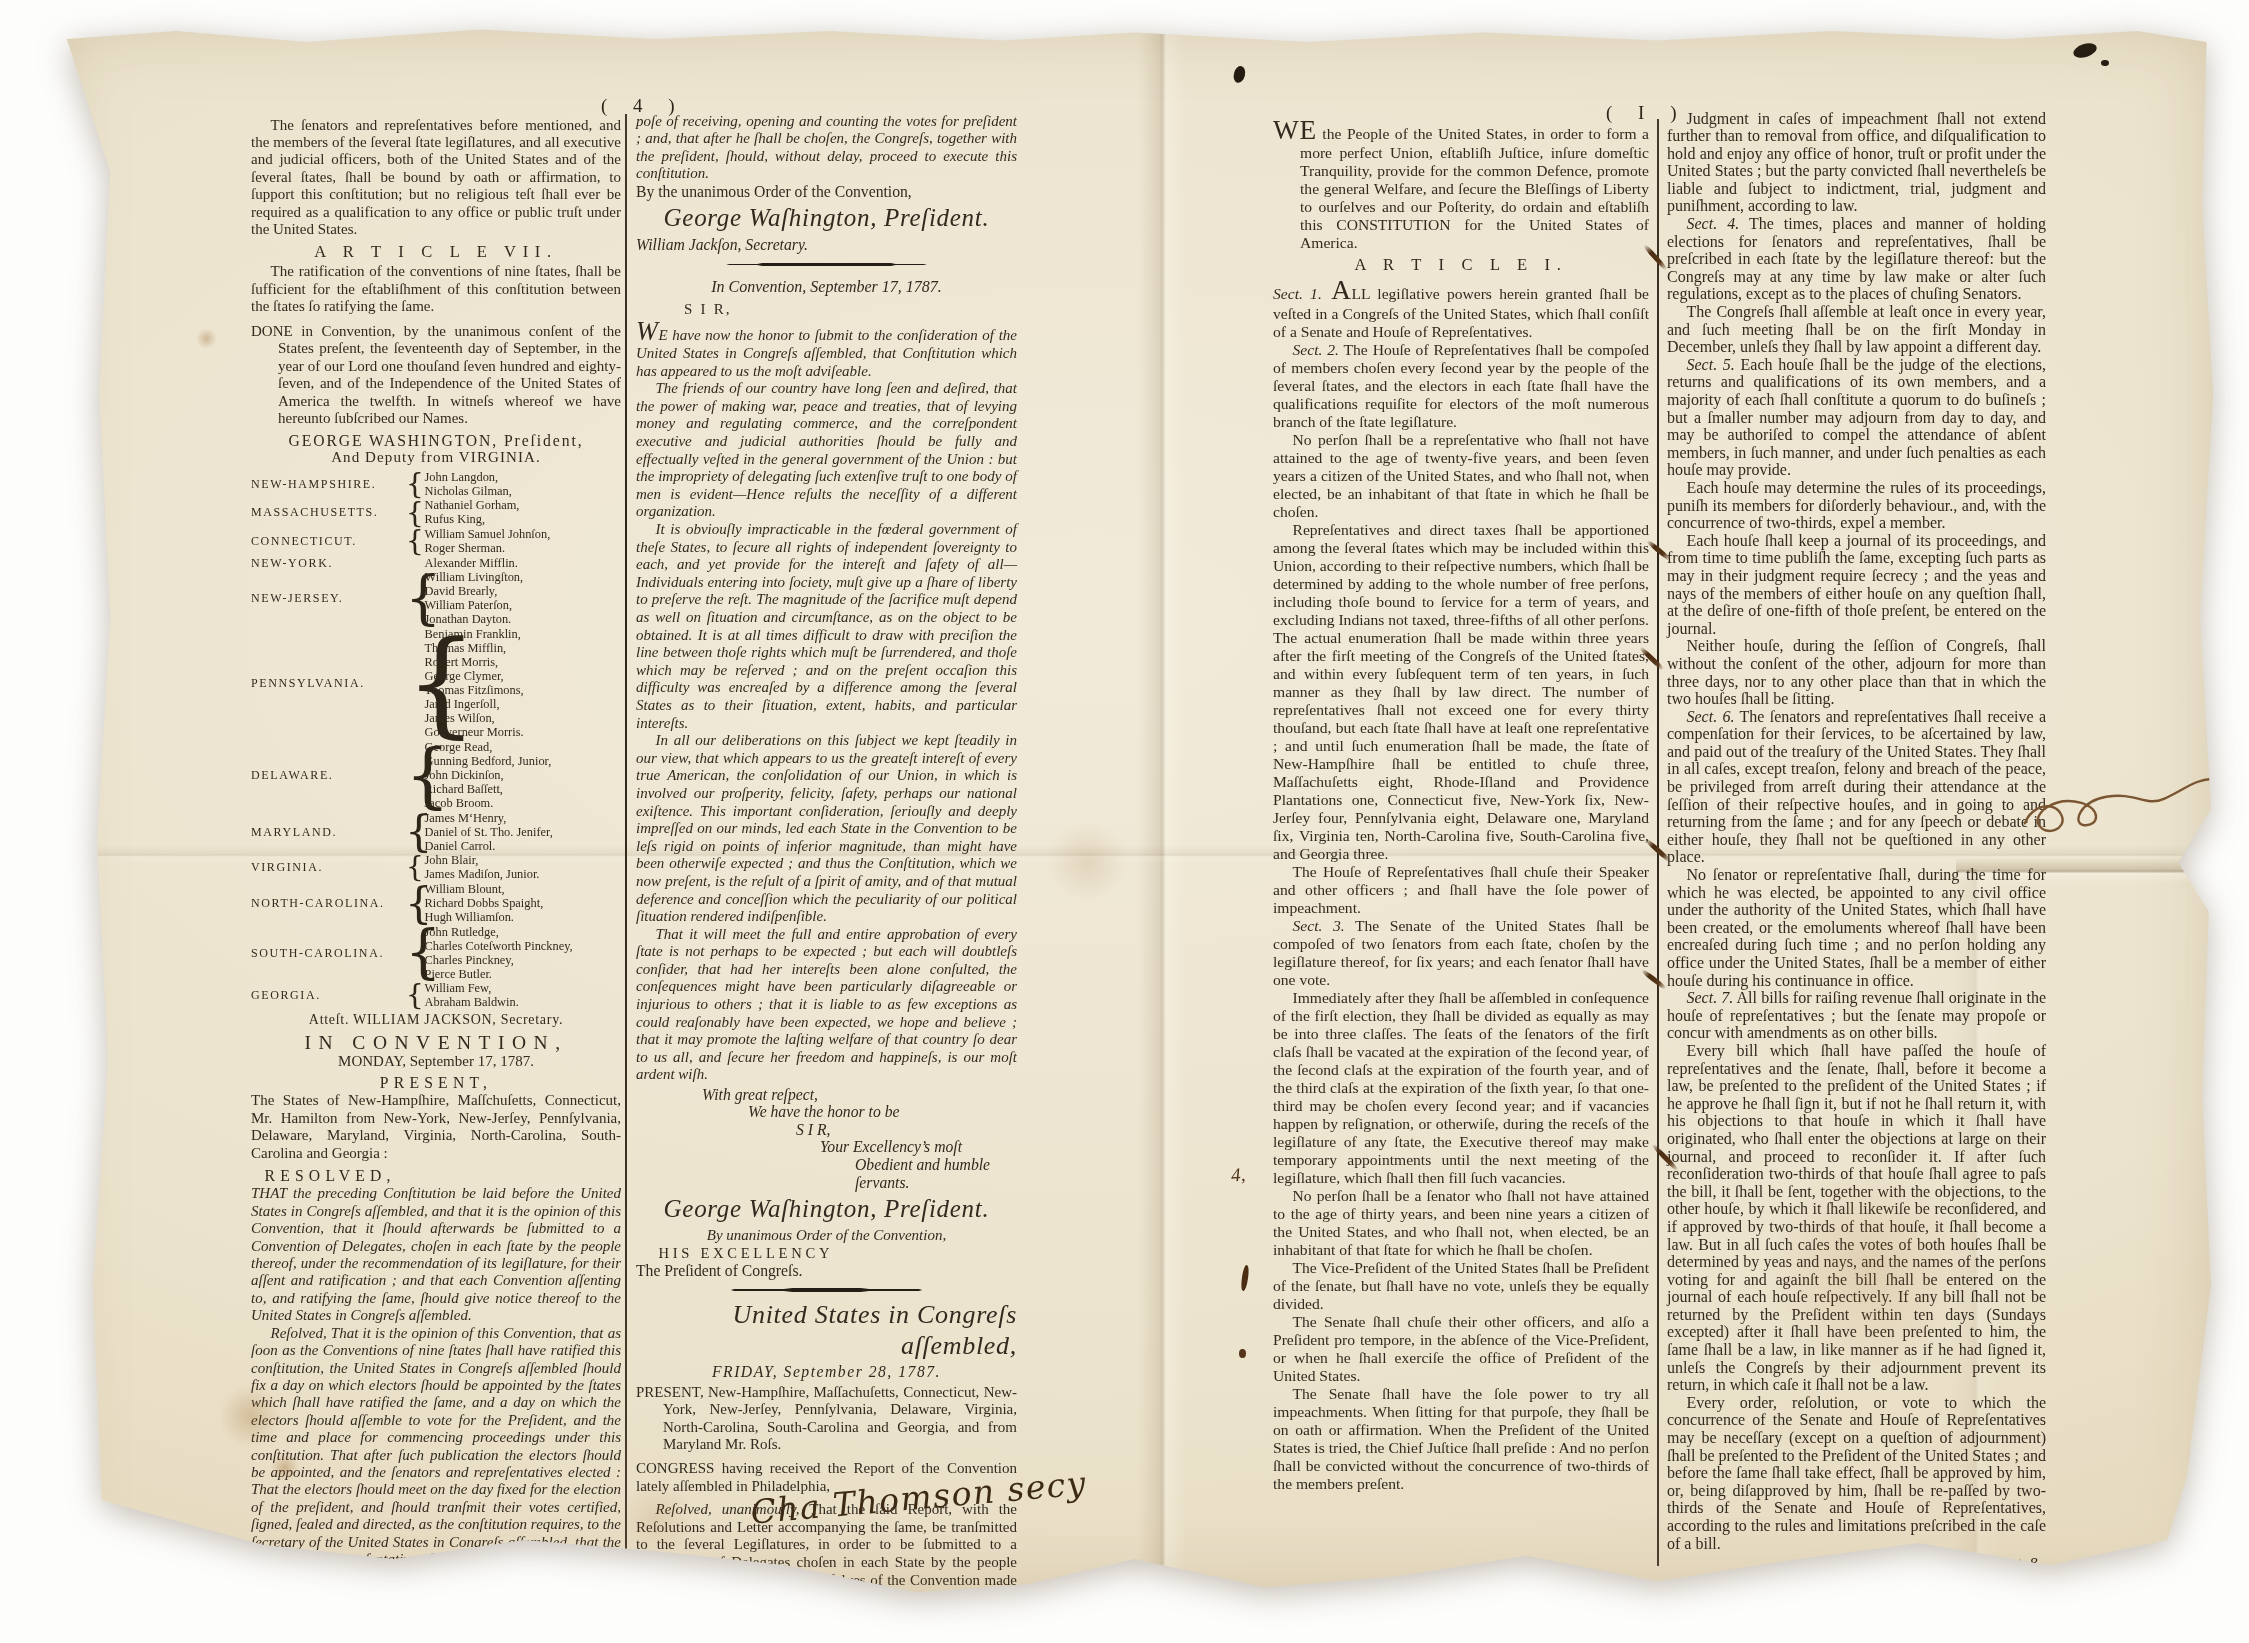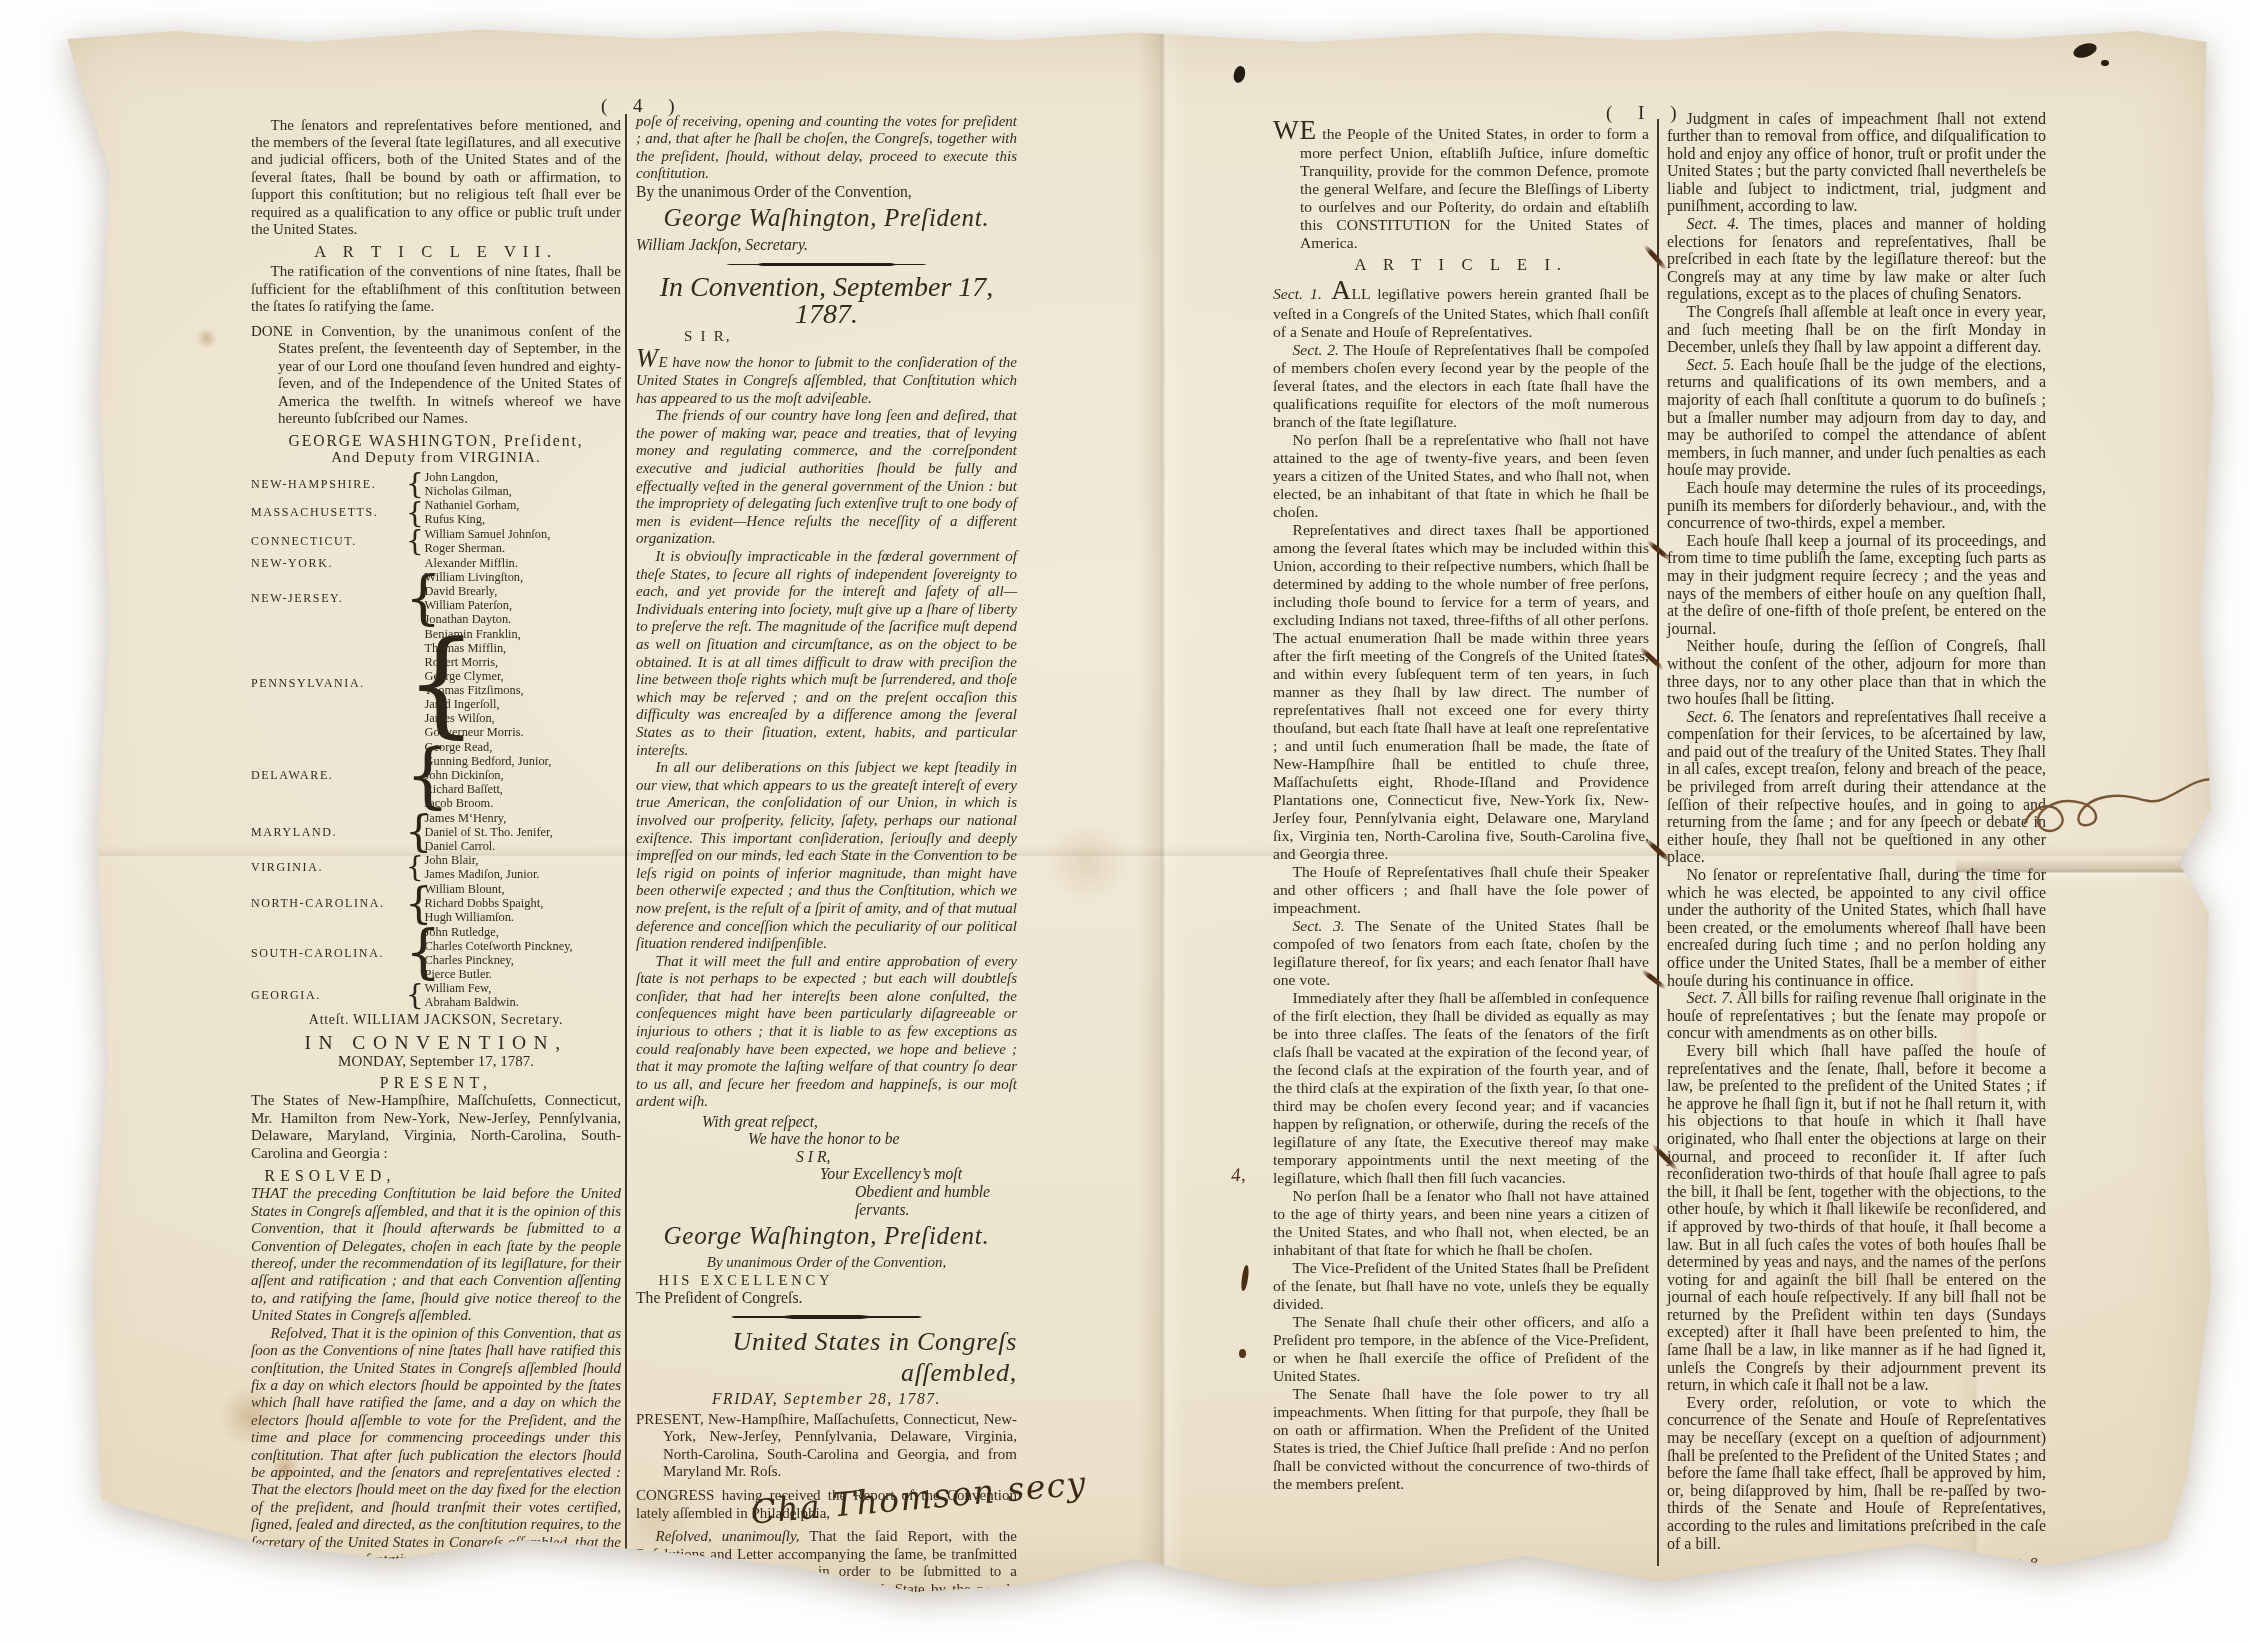--- a/index.html
+++ b/index.html
@@ -39,21 +39,21 @@
   .lead{font-style:italic;}
   .initial{font-size:175%;line-height:1;letter-spacing:0.7px;}
   .h-article{text-align:center;letter-spacing:6.7px;font-size:16.5px;margin:4.5px 0 3px;text-indent:0;}
   .h-caps{text-align:center;letter-spacing:1.9px;font-size:15.7px;margin-top:4.5px;text-indent:0;}
   .h-sub{text-align:center;font-size:15px;letter-spacing:1.1px;margin-bottom:3px;text-indent:0;}
   .h-conv{text-align:center;letter-spacing:7.5px;font-size:19.5px;margin-top:6px;text-indent:0;}
   .h-date{text-align:center;font-size:15px;margin:1.5px 0;text-indent:0;}
   .h-present{text-align:center;letter-spacing:5.2px;font-size:15.7px;margin:3px 0 1.5px;text-indent:0;}
   .h-resolved{letter-spacing:5.2px;font-size:15.7px;margin:4.5px 0 1.5px;text-indent:13.5px;text-align:left;}
   .script{font-style:italic;text-align:center;font-size:25px;line-height:30px;letter-spacing:0.7px;margin:3px 0;text-indent:0;}
-  .script-sm{font-style:italic;text-align:center;font-size:28px;line-height:27px;margin:4.5px 0 1.5px;text-indent:0;}
+  .script-sm{font-style:italic;text-align:center;font-size:16px;line-height:27px;margin:4.5px 0 1.5px;text-indent:0;}
   .line-l{text-align:left;text-indent:0;font-size:15.7px;}
   .hex{letter-spacing:3.7px;text-indent:22.5px;text-align:left;font-size:14.6px;}
   .sirline{text-indent:48px;text-align:left;letter-spacing:2.2px;}
   .u-head{font-style:italic;font-size:26px;line-height:31.5px;text-align:right;text-indent:0;margin:6px 0 1.5px;letter-spacing:0.7px;}
   .friday{font-style:italic;text-align:center;font-size:15.7px;letter-spacing:1.5px;margin-bottom:3px;text-indent:0;}
   .catch{text-align:right;font-style:italic;text-indent:0;margin-top:3px;padding-right:4.5px;}
   .attest{text-align:center;font-size:14px;letter-spacing:0.7px;text-indent:0;margin:1.5px 0;}
   .swell-rule{height:5.2px;margin:7.5px auto 6px;width:88%;
     background:radial-gradient(ellipse 50% 46% at 50% 50%, #241f16 58%, rgba(36,31,22,0) 60%);}
   

